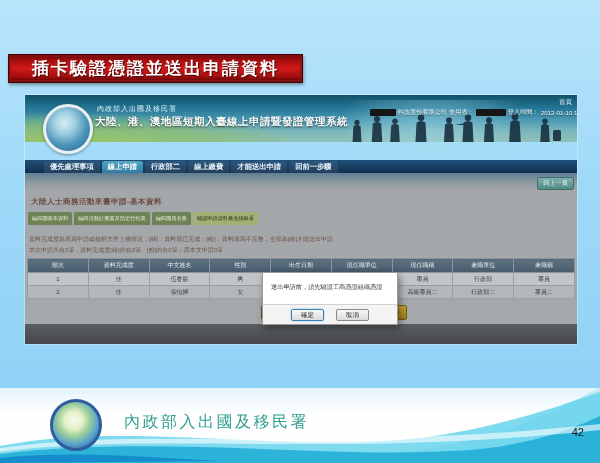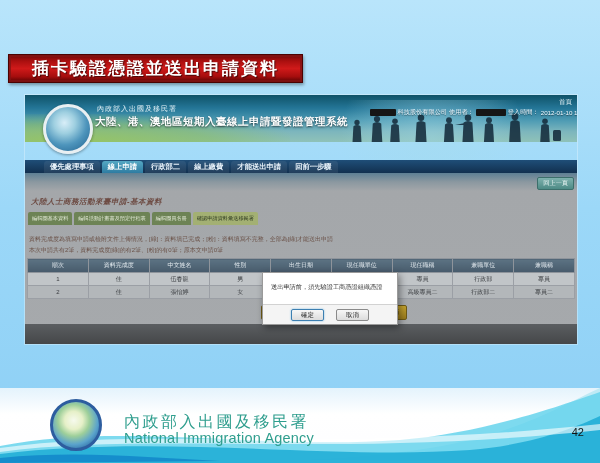--- a/index.html
+++ b/index.html
@@ -37,21 +37,21 @@
   .shot-nav{position:absolute;left:0;top:65px;right:0;height:13px;
     background:linear-gradient(180deg,#1f4e78 0%,#12304f 100%);display:flex;align-items:flex-end;padding-left:18px;box-sizing:border-box;}
   .nav-item{font-size:7.3px;font-weight:bold;color:#e8f2fa;line-height:12px;padding:0 6px;margin:1px 1px 0 1px;
     background:rgba(255,255,255,.07);border-radius:3px 3px 0 0;white-space:nowrap;cursor:pointer;}
   .nav-item.active{background:linear-gradient(180deg,#55a8c4,#2e7ca2);color:#ffffff;font-family:Liberation Serif, serif;}
   
   .shot-content{position:absolute;left:0;top:78px;right:0;bottom:0;
     background:linear-gradient(180deg,#5e7f93 0px,#8b98a0 9px,#a4a7aa 18px,#a6a9ac 100%);}
   .back-btn{position:absolute;right:3px;top:4px;font-size:6.2px;color:#eaf6f4;padding:1px 5px;
     background:linear-gradient(180deg,#7fb1ad,#4d8b86);border:1px solid #3c6f6b;border-radius:2px;}
-  .page-heading{position:absolute;left:6px;top:24px;font-size:7.5px;font-weight:bold;color:#6e4c44;letter-spacing:.5px;font-style:italic;}
+  .page-heading{position:absolute;left:6px;top:24px;font-size:7.5px;font-weight:bold;color:#6e4c44;letter-spacing:.5px;}
   .ftabs{position:absolute;left:3px;top:39px;display:flex;gap:2px;}
   .ftab{font-size:5.2px;line-height:13px;padding:0 4px;background:#6d8355;color:#e2e9d6;
     border-radius:2px 2px 0 0;white-space:nowrap;cursor:pointer;}
   .ftab.active{background:#a3b073;color:#2e3a20;}
   .note1{position:absolute;left:4px;top:62px;font-size:6px;color:#6b5248;white-space:nowrap;}
   .note2{position:absolute;left:4px;top:73px;font-size:6px;color:#6b5248;white-space:nowrap;}
   table.roster{position:absolute;left:2px;top:85px;width:548px;border-collapse:collapse;table-layout:fixed;}
   table.roster th{background:linear-gradient(180deg,#5c7383,#475a6b);color:#e2e9ee;font-size:6px;
     font-weight:normal;height:13px;border:1px solid #8e949b;padding:0;white-space:nowrap;overflow:hidden;}
   table.roster td{font-size:6px;color:#3a3d40;text-align:center;height:12px;border:1px solid #9b9fa5;
@@ -212,17 +212,16 @@
   <div class="slide-footer">
     <svg class="waves" width="600" height="75" viewBox="0 0 600 75">
       <path d="M600,0 C560,18 520,45 430,60 C380,68 340,70 300,72 L600,75 Z" fill="#bfeaf5"></path>
       <path d="M0,58 C120,34 260,62 400,52 C480,46 560,18 600,4 L600,75 L0,75 Z" fill="#66d4ec" opacity="0.85"></path>
       <path d="M0,66 C160,46 330,72 470,62 C530,57 575,40 600,28 L600,75 L0,75 Z" fill="#22aed6" opacity="0.9"></path>
       <path d="M0,70 C80,62 150,70 220,73 L0,75 Z" fill="#1286c9" opacity="0.85"></path>
       <path d="M0,60 C150,38 320,66 600,36 L600,42 C340,70 150,44 0,64 Z" fill="#ffffff" opacity="0.6"></path>
     </svg>
     <div class="nia-logo"></div>
     <div class="nia-zh">內政部入出國及移民署</div>
-    <div class="nia-en">National Immigration Agency</div>
     <div class="pagenum">42</div>
   </div>
 
 </div>
 
 </body></html>

